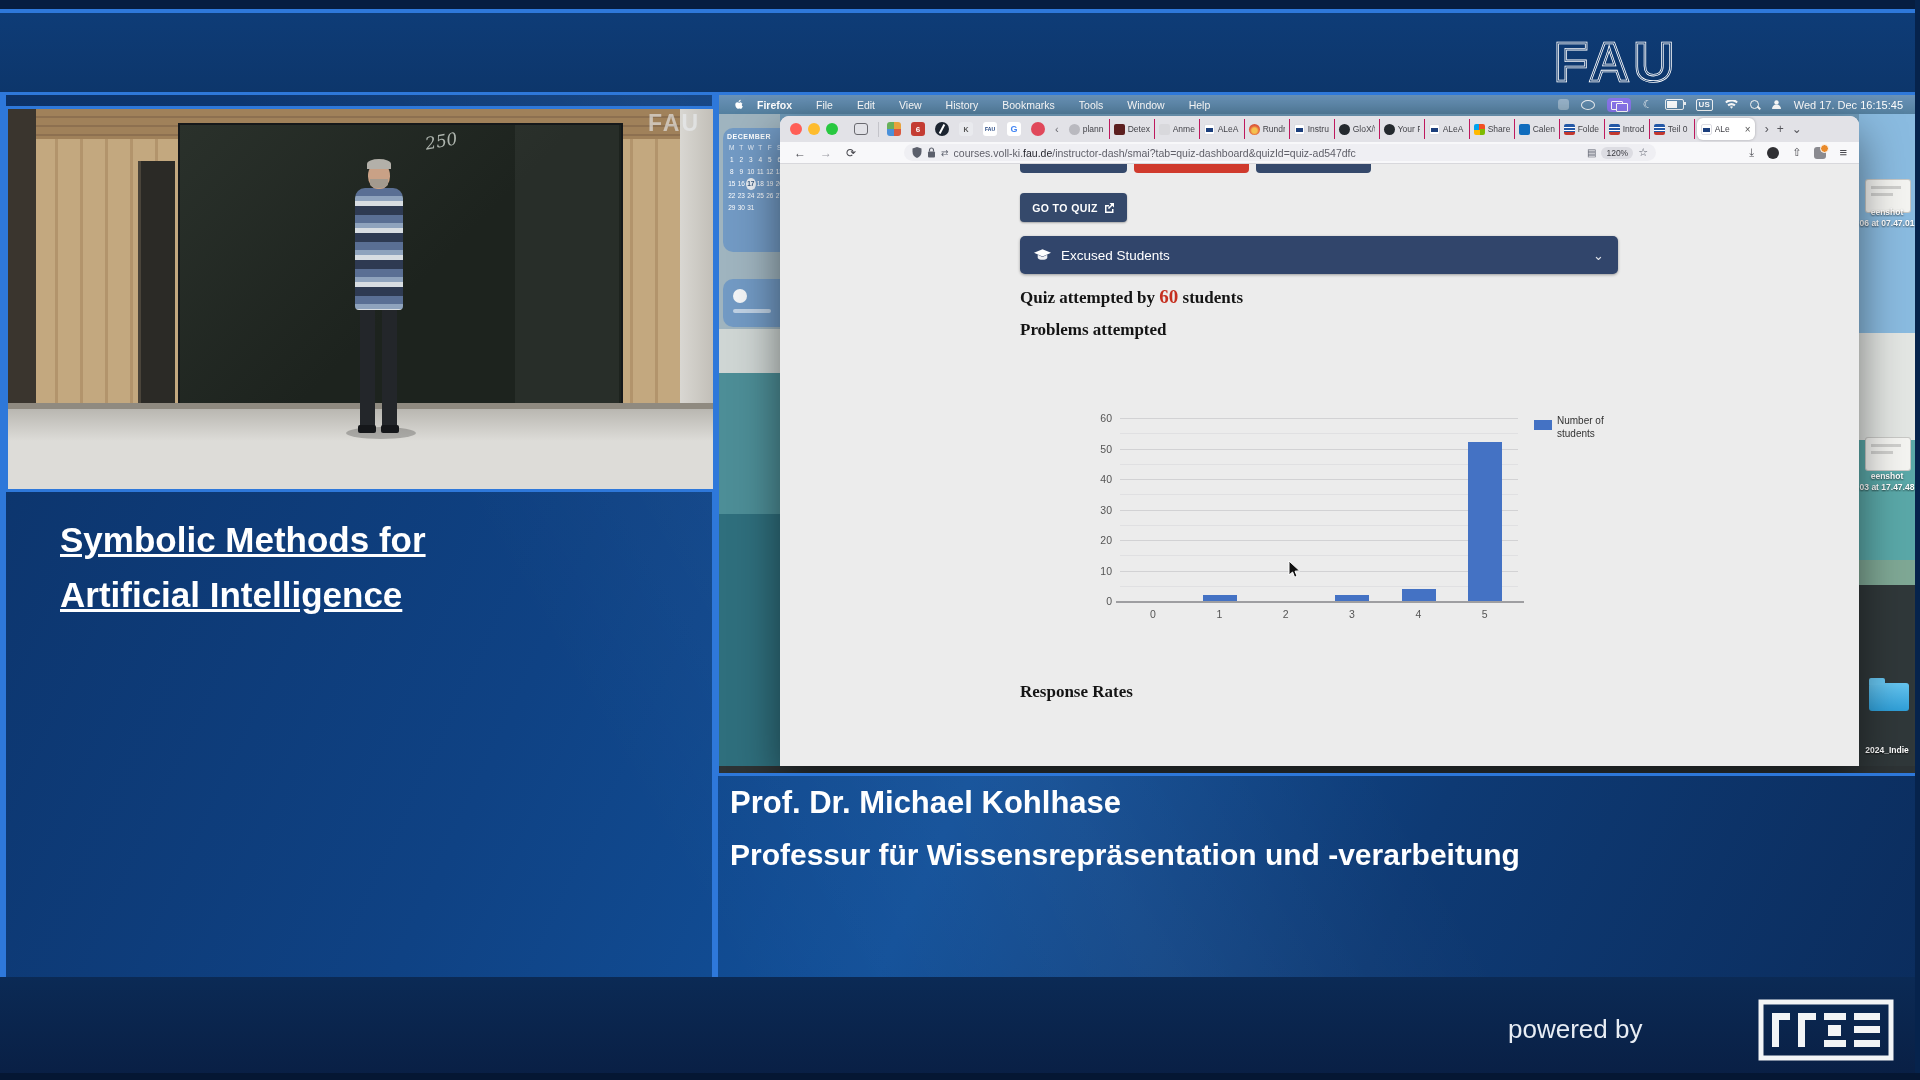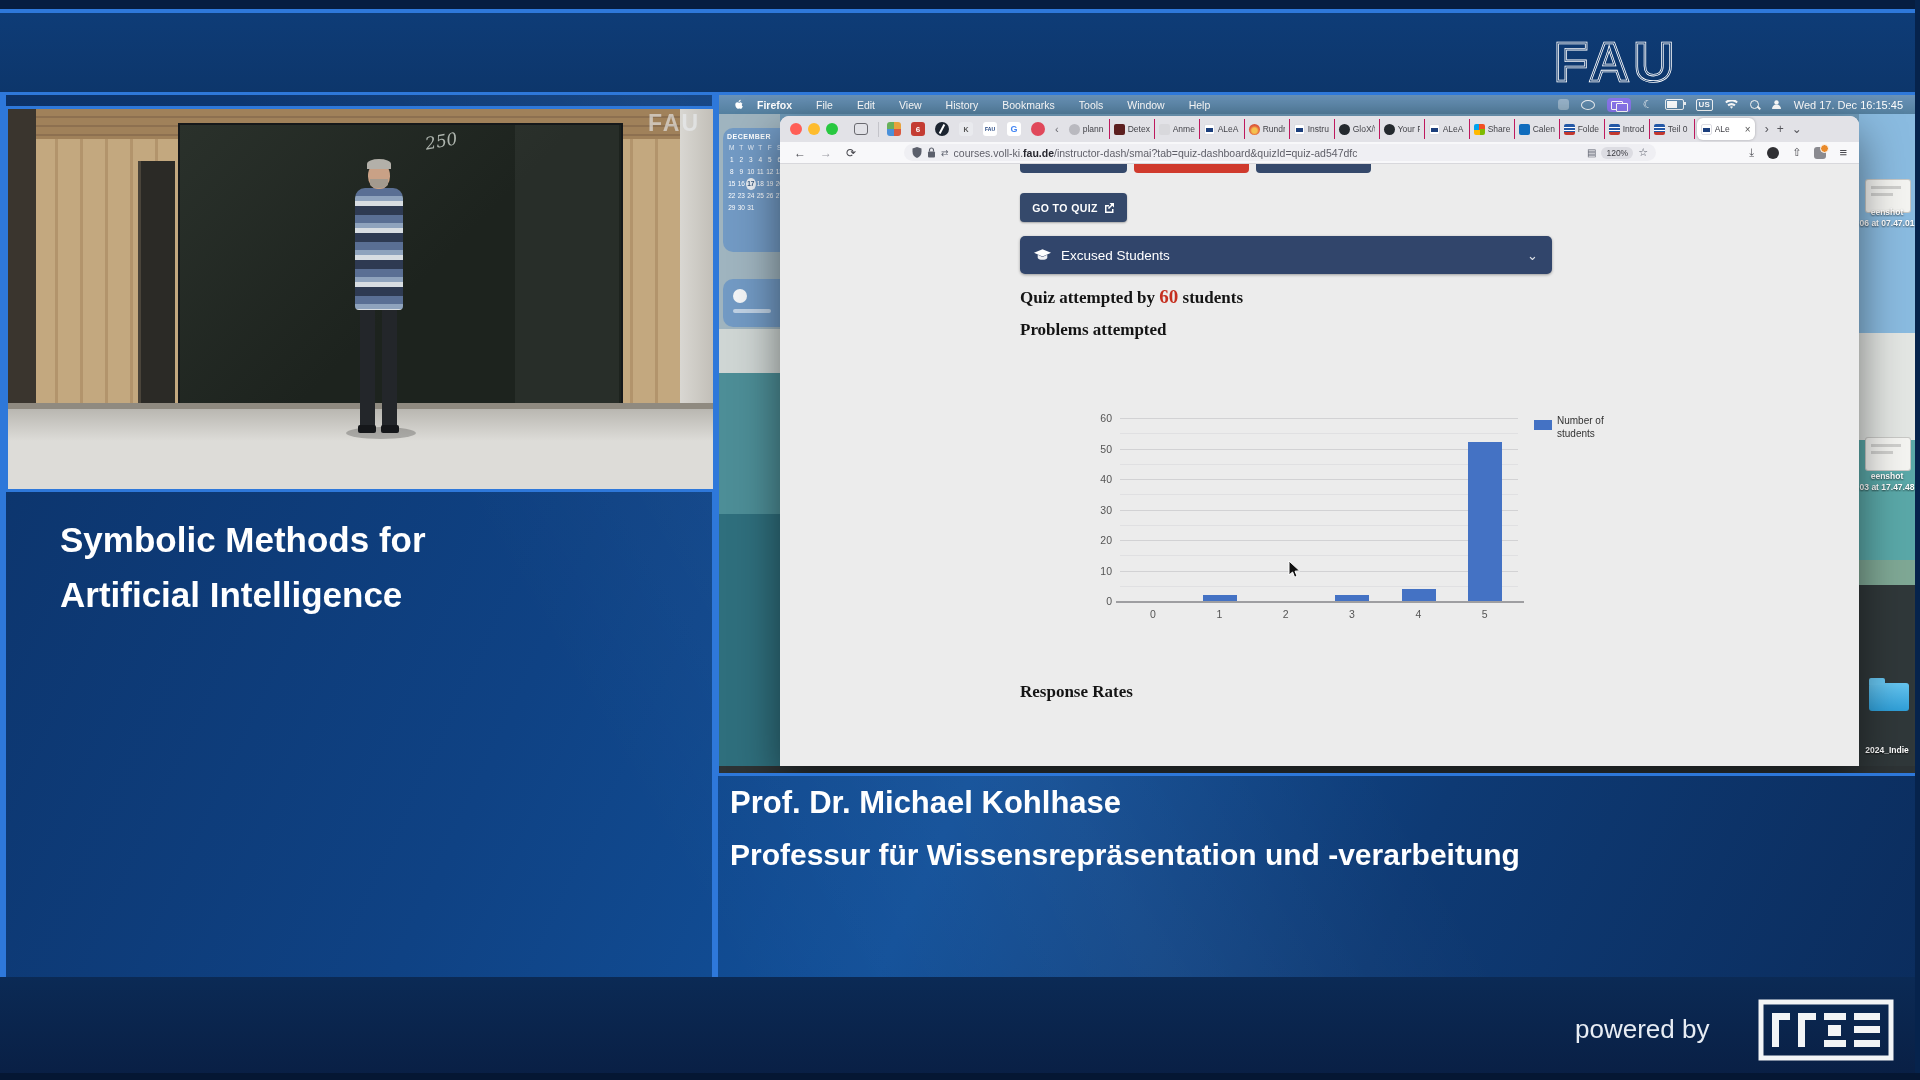--- a/index.html
+++ b/index.html
@@ -42,21 +42,21 @@
   #lect-beard{position:absolute;left:362px;top:70px;width:18px;height:9px;border-radius:0 0 45% 45%;background:#a39a8e;}
   #lect-body{position:absolute;left:347px;top:79px;width:48px;height:122px;border-radius:10px 10px 4px 4px;
     background:repeating-linear-gradient(180deg,#5a6f94 0 8px,#8fa3bd 8px 13px,#d8dde2 13px 18px,#2e3a52 18px 27px);}
   .leg{position:absolute;top:198px;width:15px;height:122px;background:#23262a;}
   #leg1{left:352px;} #leg2{left:374px;}
   .shoe{position:absolute;top:316px;width:18px;height:8px;border-radius:2px;background:#15171a;}
   #shoe1{left:350px;} #shoe2{left:373px;}
   #vid-watermark{position:absolute;left:640px;top:1px;color:rgba(235,238,242,.6);font-size:23px;font-weight:700;letter-spacing:2px;}
   
   #title-block{left:60px;top:512px;color:#fff;}
-  .title-line{font-size:35px;font-weight:700;line-height:55px;}
+  .title-line{font-size:35px;font-weight:700;line-height:55px;text-decoration:underline;}
   #term{font-size:28px;font-weight:700;margin-top:14px;}
   #caption-name{left:730px;top:785px;color:#fff;font-size:31px;font-weight:700;}
   #caption-role{left:730px;top:838px;color:#fff;font-size:30px;font-weight:700;}
   
   #screen-box{left:716px;top:92px;width:1196px;height:678px;border:3px solid var(--accent);background:#6f9ab8;overflow:hidden;}
   #menubar{position:absolute;left:0;top:0;width:1196px;height:19px;background:linear-gradient(#6a92b8,#54809f);
            display:flex;align-items:center;color:#fff;font-size:10.5px;padding:0;}
   #menu-left{display:flex;align-items:center;gap:13px;padding-left:14px;}
   .mitem{white-space:nowrap;}
   .mitem.bold{font-weight:700;}
@@ -139,40 +139,40 @@
   
   #toolbar{position:absolute;left:0;top:26px;width:1079px;height:22px;background:#f8f8fa;border-bottom:1px solid #d8d8dc;
     display:flex;align-items:center;box-sizing:border-box;}
   .nav-ico{font-size:12px;color:#4a4a50;margin-left:14px;flex:none;}
   .nav-ico.dim{color:#9a9aa2;}
   #url-pill{margin-left:48px;width:752px;height:17px;background:#efeff3;border-radius:9px;display:flex;align-items:center;
     gap:5px;padding:0 8px;box-sizing:border-box;flex:none;}
   #url-pill svg{flex:none;}
   .perm-ico{font-size:9px;color:#5b5f6b;flex:none;}
   #url-text{font-size:10.5px;color:#5f5f68;white-space:nowrap;overflow:hidden;}
-  #url-text b{color:#26262e;font-weight:700;}
+  #url-text b{color:#26262e;font-weight:400;}
   #pill-spacer{flex:1;}
   .reader-ico{font-size:10px;color:#5b5f6b;flex:none;}
   #zoom-badge{background:#dcdce2;border-radius:8px;font-size:8.5px;color:#3a3a40;padding:1px 5px;flex:none;}
   .star-ico{font-size:11px;color:#5b5f6b;flex:none;}
   #tb-right{margin-left:auto;display:flex;align-items:center;gap:13px;padding-right:12px;}
   .tbr-ico{font-size:11px;color:#4a4a50;position:relative;}
   .mcircle{width:12px;height:12px;border-radius:50%;background:#2f2f33;}
   .puzzle{width:12px;height:12px;border-radius:3px;background:#8a8a90;position:relative;}
   .puzzle::after{content:"";position:absolute;right:-3px;top:-3px;width:7px;height:7px;border-radius:50%;background:#e98a2b;border:1px solid #fff;}
   
   #content{position:absolute;left:0;top:48px;width:1079px;height:602px;background:#ececec;overflow:hidden;}
   .stub{position:absolute;top:-11px;height:20px;border-radius:4px;}
   #stub1{left:240px;width:107px;background:var(--navy);}
   #stub2{left:354px;width:115px;background:var(--red);}
   #stub3{left:476px;width:115px;background:var(--navy);}
   #goto-quiz{position:absolute;left:240px;top:29px;width:107px;height:29px;border-radius:4px;background:var(--navy);
     color:#fff;font-size:10.5px;font-weight:700;letter-spacing:.4px;display:flex;align-items:center;justify-content:center;gap:6px;
     box-shadow:0 1px 2px rgba(0,0,0,.3);}
-  #excused{position:absolute;left:240px;top:72px;width:532px;height:38px;border-radius:5px;background:#31456b;
+  #excused{position:absolute;left:240px;top:72px;width:598px;height:38px;border-radius:5px;background:#31456b;
     display:flex;align-items:center;gap:10px;padding:0 14px;box-sizing:border-box;color:#fff;font-size:13.5px;
     box-shadow:0 1px 3px rgba(0,0,0,.35);}
   #excused .chev{margin-left:auto;font-size:13px;color:rgba(255,255,255,.85);}
   .serif{font-family:"Liberation Serif",serif;font-weight:700;color:#141414;}
   #quiz-attempted{position:absolute;left:240px;top:122px;font-size:17px;}
   #quiz-attempted .count{color:#c52f1f;font-size:19px;}
   #problems-heading{position:absolute;left:240px;top:156px;font-size:17px;}
   #response-heading{position:absolute;left:240px;top:518px;font-size:17px;}
   
   .ylab{position:absolute;width:32px;text-align:right;font-size:10.5px;color:#555;}
@@ -540,21 +540,21 @@
           <path d="M1 1v14l3.6-3 2 5.2 2.4-1-2-5 4.6-.4z" fill="#111" stroke="#fff" stroke-width="1"></path>
         </svg>
       </div>
     </div>
   </div>
 
   <div class="abs" id="caption-name">Prof. Dr. Michael Kohlhase</div>
   <div class="abs" id="caption-role">Professur für Wissensrepräsentation und -verarbeitung</div>
 
   <div class="abs" id="bottom-band">
-    <div class="abs" id="powered" style="position:absolute;left:1575px;top:37px;">powered by</div>
+    <div class="abs" id="powered" style="position:absolute;left:1508px;top:37px;">powered by</div>
     <svg id="rrze-logo" style="position:absolute;left:1758px;top:22px;" width="136" height="62" viewBox="0 0 136 62">
       <rect x="3" y="3" width="130" height="56" fill="none" stroke="#f2f4f6" stroke-width="5"></rect>
       <rect x="14" y="14" width="18" height="7" fill="#f2f4f6"></rect>
         <rect x="14" y="14" width="7" height="34" fill="#f2f4f6"></rect>
       <rect x="40" y="14" width="18" height="7" fill="#f2f4f6"></rect>
         <rect x="40" y="14" width="7" height="34" fill="#f2f4f6"></rect>
       <rect x="66" y="14" width="22" height="7" fill="#f2f4f6"></rect>
         <rect x="70" y="26" width="13" height="11" fill="#f2f4f6"></rect>
       <rect x="66" y="41" width="22" height="7" fill="#f2f4f6"></rect>
       <rect x="96" y="14" width="26" height="7" fill="#f2f4f6"></rect>

